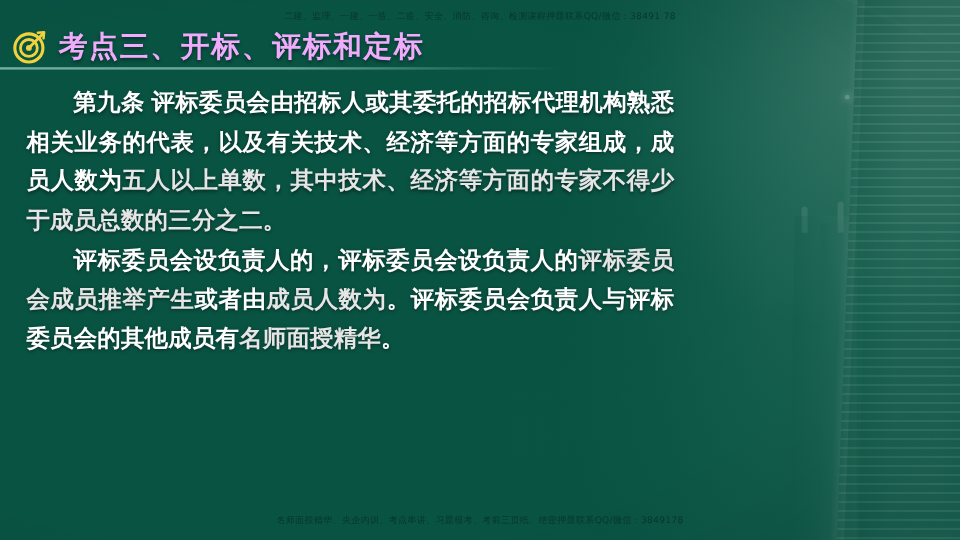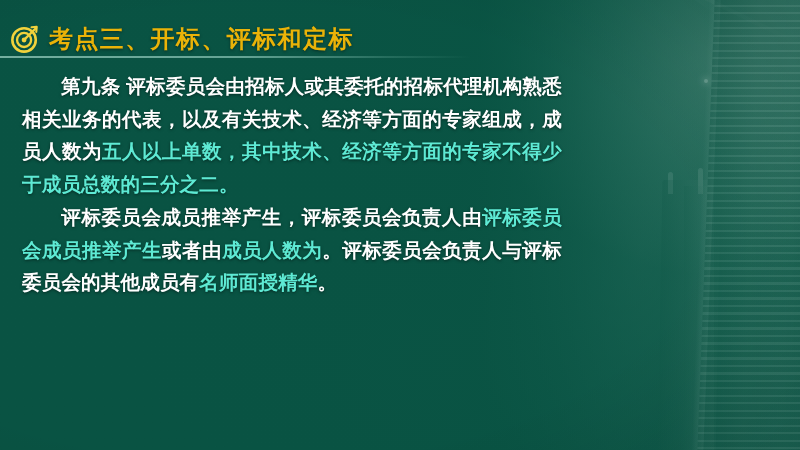--- a/index.html
+++ b/index.html
@@ -183,21 +183,21 @@
     margin-left: 10px;
     width: 30px;
     height: 30px;
     flex: 0 0 auto;
     display: block;
   }
   .header-title {
     margin-left: 9px;
     font-size: 24px;
     font-weight: 700;
-    color: #eab308;
+    color: #f0abfc;
     letter-spacing: 1.4px;
     text-shadow: 0 1px 3px rgba(0,0,0,0.45);
     white-space: nowrap;
     font-family: "Liberation Sans", "DejaVu Sans", sans-serif;
   }
   .header-rule {
     position: absolute;
     left: 0;
     top: 56px;
     width: 470px;
@@ -225,21 +225,21 @@
     margin: 0;
   }
   .body-text p.para2 {
     margin-top: 1px;
   }
   .indent {
     display: inline-block;
     width: 39px;
   }
   .hl {
-    color: #5eead4;
+    color: #e5e5e5;
   }
 </style>
 </head>
 <body>
 
 <div id="slide">
 
   <div class="bg-photo">
     <div class="bg-sky"></div>
     <div class="beam-a"></div>
@@ -249,36 +249,38 @@
     <div class="tower-mid"></div>
     <div class="tower-mid2"></div>
     <div class="tower-main-edge"></div>
     <div class="tower-main"></div>
     <div class="glow-dot"></div>
     <div class="haze-left"></div>
     <div class="green-wash"></div>
     <div class="vignette"></div>
   </div>
 
+  <div class="watermark watermark-top">二建、监理、一建、一造、二造、安全、消防、咨询、检测课程押题联系QQ/微信：38491 78</div>
 
   <div class="header">
     <svg class="logo-icon" viewBox="0 0 64 64">
       <circle cx="30" cy="34" r="25" fill="none" stroke="#f2d23c" stroke-width="5.5"></circle>
       <circle cx="30" cy="34" r="15" fill="none" stroke="#f2d23c" stroke-width="5"></circle>
       <circle cx="30" cy="34" r="5.2" fill="#f2d23c"></circle>
       <path d="M30 34 L55 9" stroke="#f2d23c" stroke-width="5" stroke-linecap="round" fill="none"></path>
       <path d="M46 7 L57 6 L56 17" fill="none" stroke="#f2d23c" stroke-width="4.5" stroke-linecap="round" stroke-linejoin="round"></path>
     </svg>
     <div class="header-title">考点三、开标、评标和定标</div>
   </div>
   <div class="header-rule"></div>
 
   <div class="body-text">
     <p class="para1">
       <span class="indent"></span><span>第九条 评标委员会由招标人或其委托的招标代理机构熟悉相关业务的代表，以及有关技术、经济等方面的专家组成，成员人数为</span><span class="hl">五人以上单数，其中技术、经济等方面的专家不得少于成员总数的三分之二。</span>
     </p>
     <p class="para2">
-      <span class="indent"></span><span>评标委员会成员推举产生，评标委员会负责人由</span><span class="hl">评标委员会成员推举产生</span><span>或者由</span><span class="hl">成员人数为</span><span>。评标委员会负责人与评标委员会的其他成员有</span><span class="hl">名师面授精华</span><span>。</span>
+      <span class="indent"></span><span>评标委员会设负责人的，评标委员会设负责人的</span><span class="hl">评标委员会成员推举产生</span><span>或者由</span><span class="hl">成员人数为</span><span>。评标委员会负责人与评标委员会的其他成员有</span><span class="hl">名师面授精华</span><span>。</span>
     </p>
   </div>
 
+  <div class="watermark watermark-bottom">名师面授精华、央企内训、考点串讲、习题模考、考前三页纸、绝密押题联系QQ/微信：3849178</div>
 
 </div>
 
 </body></html>

